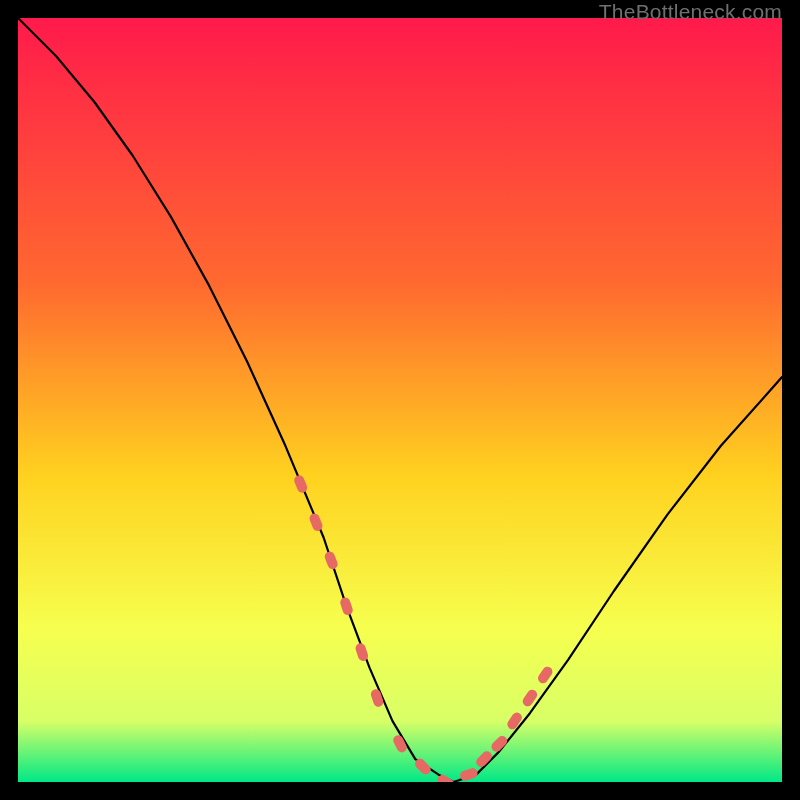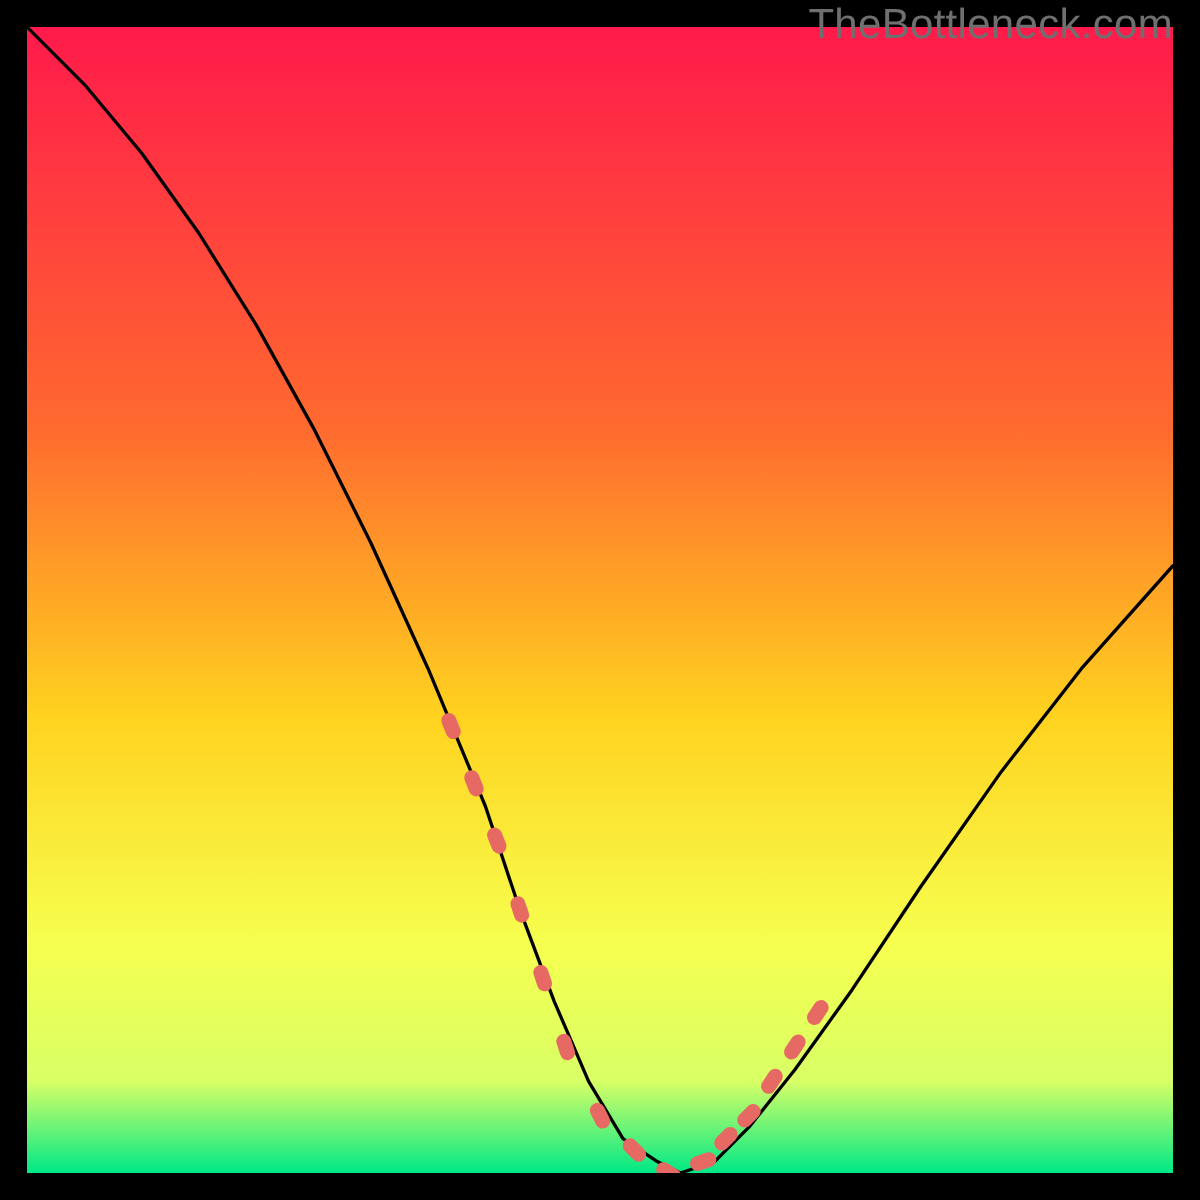--- a/index.html
+++ b/index.html
@@ -24,21 +24,21 @@
     left: 0;
     top: 0;
     width: 764px;
     height: 764px;
   }
   .watermark {
     position: absolute;
     top: 0px;
     right: 18px;
     color: #6f6f6f;
-    font-size: 28px;
+    font-size: 21px;
     font-weight: 500;
     letter-spacing: 0.2px;
     z-index: 10;
   }
 </style>
 </head>
 <body>
 
 <div class="watermark">TheBottleneck.com</div>
 

